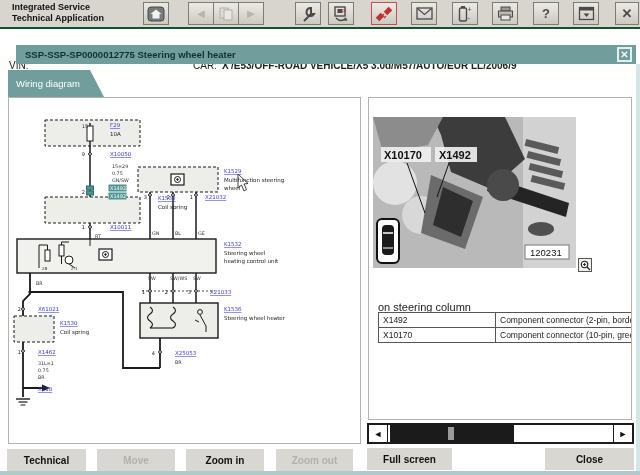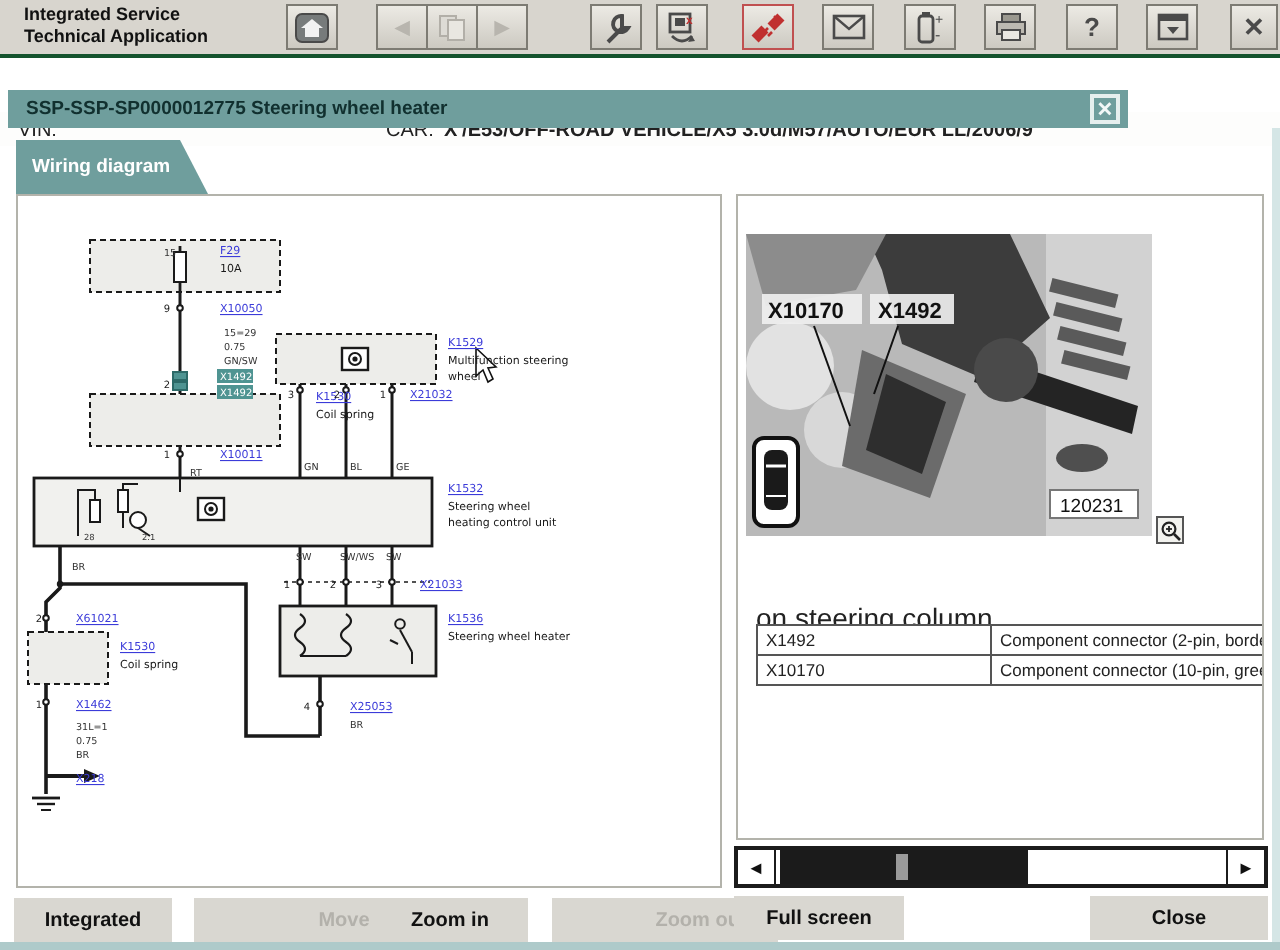--- a/index.html
+++ b/index.html
@@ -13,46 +13,46 @@
   .tbtn svg{display:block}
   .tbtn .glyph{font-size:13px;font-weight:bold;color:#4a4a4a;line-height:1;}
   .tbtn.disabled .glyph{color:#b8b5ae;}
   .tbtn.alert{border-color:#c05050;}
   
   #vinrow{position:absolute;left:0;top:28px;width:640px;height:17px;background:#fdfdfc;font-size:10px;color:#222;margin-top:28px;}
   #vin-label{position:absolute;left:9px;top:4px;}
   #car-label{position:absolute;left:193px;top:4px;}
   #car-value{position:absolute;left:222px;top:4px;font-weight:bold;white-space:nowrap;}
   
-  #titlebar{position:absolute;left:4px;top:45px;width:560px;height:19px;background:#6f9e9d;}
+  #titlebar{position:absolute;left:16px;top:45px;width:620px;height:19px;background:#6f9e9d;}
   #doc-title{position:absolute;left:9px;top:4px;font-size:9.5px;font-weight:bold;color:#11302f;}
   #title-close{position:absolute;right:4px;top:2px;width:15px;height:15px;border:2px solid #e6efee;color:#f2f7f7;
     font-size:10px;font-weight:bold;display:flex;align-items:center;justify-content:center;box-sizing:border-box;cursor:default;}
   
   .tab{position:absolute;box-sizing:border-box;clip-path:polygon(0 0,calc(100% - 14px) 0,100% 100%,0 100%);}
-  #tab-wiring{left:8px;top:70px;width:96px;height:27px;background:#6f9e9d;color:#fff;font-size:9.5px;font-weight:bold;
+  #tab-wiring{left:8px;top:70px;width:96px;height:27px;background:#6f9e9d;color:#fff;font-size:9.5px;font-weight:normal;
     line-height:27px;padding-left:8px;}
   #tab-install{left:368px;top:68px;width:90px;height:29px;background:#dcdad3;color:#222;font-size:9.5px;font-weight:bold;
     line-height:12px;padding:3px 0 0 8px;}
   
   #panel-left{position:absolute;left:8px;top:97px;width:353px;height:347px;background:#fff;border:1px solid #b3b3ab;box-sizing:border-box;overflow:hidden;}
   #panel-right{position:absolute;left:368px;top:97px;width:264px;height:323px;background:#fff;border:1px solid #b3b3ab;box-sizing:border-box;overflow:hidden;}
   
   
   #photo{position:absolute;left:4px;top:19px;}
   #magnifier-btn{position:absolute;left:209px;top:160px;width:14px;height:14px;border:1px solid #555;background:#f2f2ee;
     display:flex;align-items:center;justify-content:center;box-sizing:border-box;}
-  #install-caption{position:absolute;left:9px;top:203px;font-size:14px;color:#222;text-align:right;}
+  #install-caption{position:absolute;left:9px;top:203px;font-size:11px;color:#222;text-align:right;}
   #install-table{position:absolute;left:9px;top:214px;width:300px;border-collapse:collapse;table-layout:fixed;font-size:8.5px;color:#222;}
   #install-table td{border:1px solid #555;height:14px;padding:0 4px;white-space:nowrap;overflow:hidden;background:#fff;}
   #install-table td.c1{width:108px;}
   
   .bbtn{position:absolute;height:22px;background:#d9d7d1;color:#111;font-size:10px;font-weight:bold;
     display:flex;align-items:center;justify-content:center;}
-  .bbtn.disabled{color:#b3b1ab;padding-left:36px;}
+  .bbtn.disabled{color:#b3b1ab;}
   #btn-documents{left:7px;top:449px;width:79px;}
   #btn-move{left:97px;top:449px;width:78px;}
   #btn-zoomin{left:186px;top:449px;width:78px;}
   #btn-zoomout{left:276px;top:449px;width:77px;text-align:right;}
   #btn-full{left:367px;top:448px;width:85px;}
   #btn-close{left:545px;top:448px;width:89px;}
   #hscroll{position:absolute;left:367px;top:423px;width:267px;height:21px;border:2px solid #1c1c1c;background:#fff;
     box-sizing:border-box;display:flex;}
   .sarrow{width:18px;height:100%;display:flex;align-items:center;justify-content:center;font-size:9px;color:#111;background:#fff;}
   #strack{flex:1;position:relative;background:#fff;border-left:1px solid #1c1c1c;border-right:1px solid #1c1c1c;}
@@ -366,21 +366,21 @@
   <div id="hscroll">
     <div class="sarrow">◄</div>
     <div id="strack">
       <div id="sthumb">
         <div id="sgrip"></div>
       </div>
     </div>
     <div class="sarrow">►</div>
   </div>
 
-  <div class="bbtn" id="btn-documents">Integrated</div>
+  <div class="bbtn" id="btn-documents">Technical</div>
   <div class="bbtn disabled" id="btn-move">Move</div>
   <div class="bbtn" id="btn-zoomin">Zoom in</div>
   <div class="bbtn disabled" id="btn-zoomout">Zoom out</div>
   <div class="bbtn" id="btn-close">Close</div>
   <div class="bbtn" id="btn-full">Full screen</div>
 
   <div id="bottom-strip"></div>
   <div id="right-strip"></div>
 </div>
 

